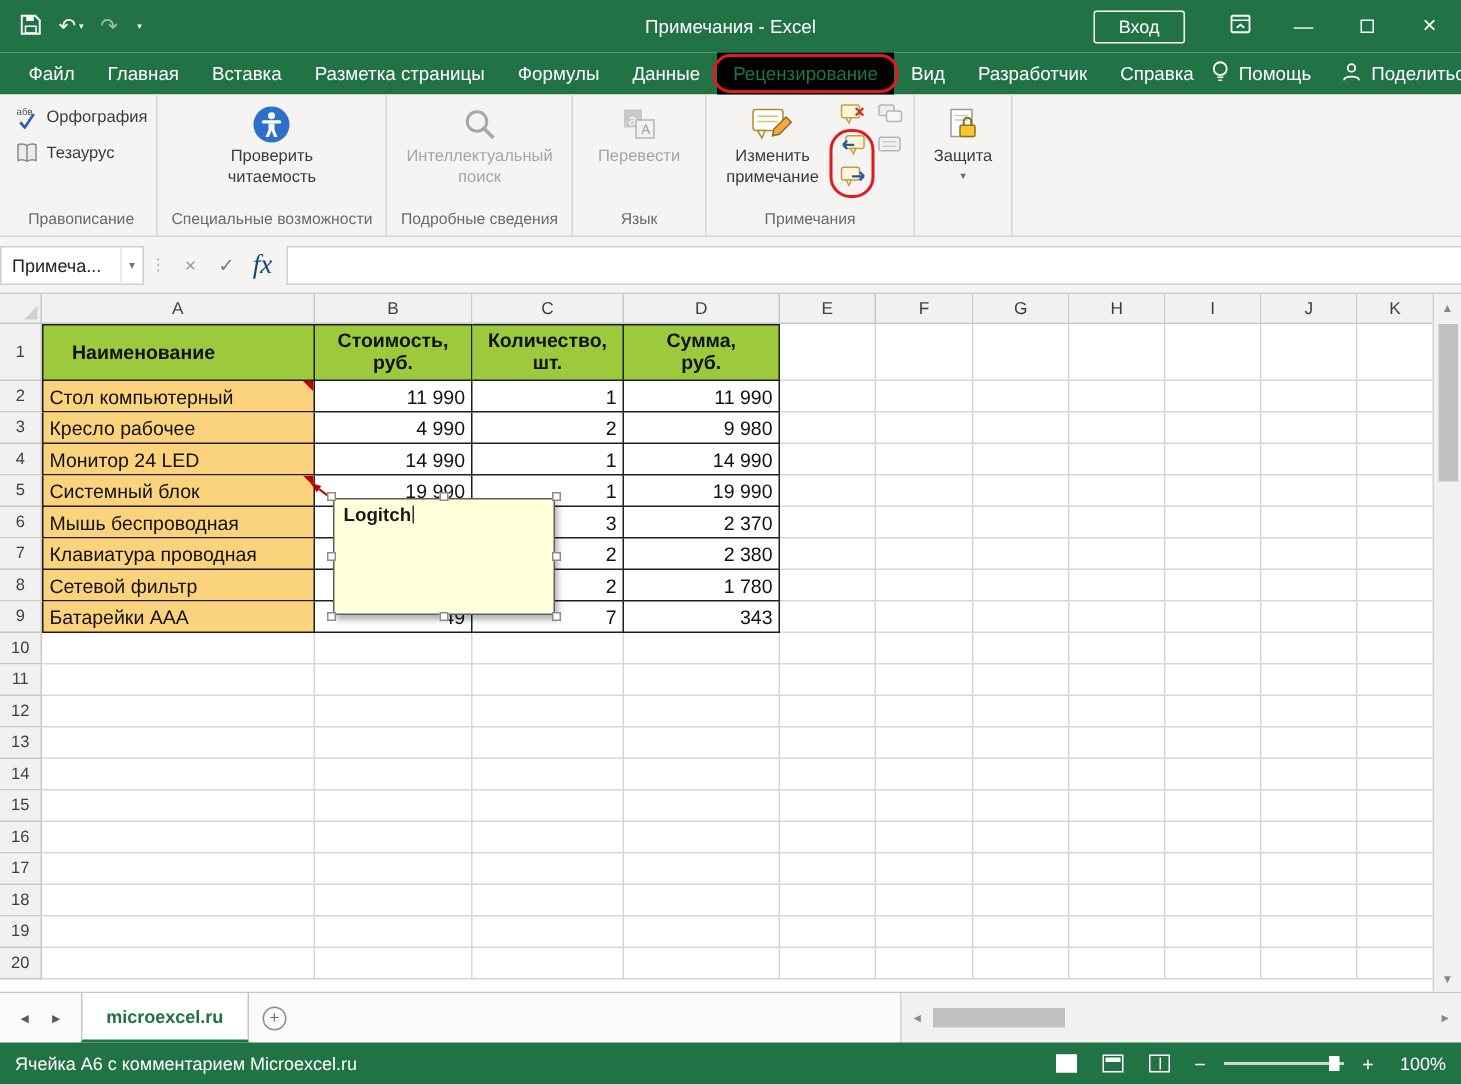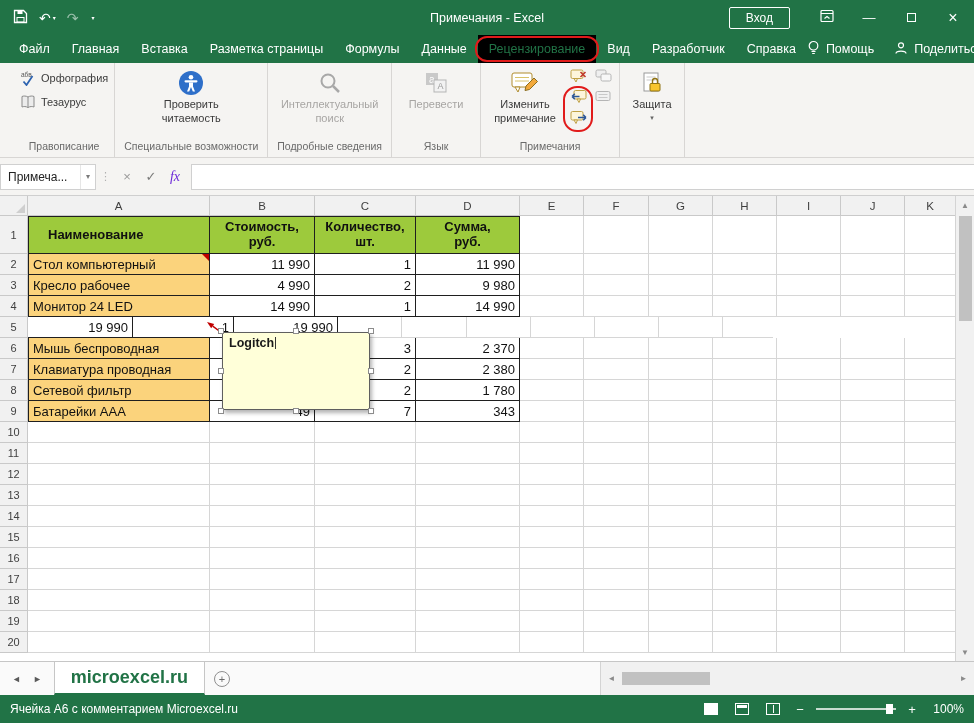--- a/index.html
+++ b/index.html
@@ -28,21 +28,21 @@
 
   
   .tabbar{height:28px;background:var(--excel-green);display:flex;align-items:stretch;color:#fff;flex:0 0 auto;padding-left:8px;}
   .rtab{padding:0 11px;display:flex;align-items:center;font-size:12.5px;position:relative;white-space:nowrap;}
   .rtab.active{background:#000000;color:var(--excel-green);}
   .tab-annotation{position:absolute;left:-3px;right:-3px;top:1px;bottom:1px;border:2.5px solid var(--annotation-red);border-radius:12px;pointer-events:none;}
   .tabbar-right{margin-left:auto;display:flex;align-items:center;gap:20px;padding-right:14px;}
   .tr-item{display:flex;align-items:center;gap:6px;background:none;border:none;color:#fff;font-size:12.5px;white-space:nowrap;}
 
   
-  .ribbon{height:95px;background:#f5f4f2;display:flex;flex:0 0 auto;border-bottom:1px solid #d8d6d4;padding-left:14px;}
+  .ribbon{height:95px;background:#f5f4f2;display:flex;flex:0 0 auto;border-bottom:1px solid #d8d6d4;padding-left:4px;}
   .rgroup{display:flex;flex-direction:column;border-right:1px solid #d8d6d4;padding:2px 3px 0;}
   .rg-content{flex:1;display:flex;align-items:flex-start;justify-content:center;}
   .rg-content.vcol{flex-direction:column;align-items:flex-start;justify-content:flex-start;padding-top:4px;gap:6px;}
   .rg-content.hrow{}
   .rg-label{font-size:10.5px;color:#6a6a6a;text-align:center;padding:0 6px 3px;white-space:nowrap;height:17px;}
   .bigbtn{width:82px;display:flex;flex-direction:column;align-items:center;font-size:11px;color:#3b3b3b;text-align:center;padding-top:3px;line-height:1.25;background:none;border:none;}
   .bigbtn.narrow{width:58px;}
   .bigbtn.wide{width:132px;}
   .bigbtn .bicon{height:30px;display:flex;align-items:center;justify-content:center;}
   .bigbtn.disabled{color:#a7a5a3;}
@@ -57,21 +57,21 @@
   .ribbon-annotation{position:absolute;left:-3px;top:19px;width:30px;height:46px;border:2.5px solid var(--annotation-red);border-radius:14px;pointer-events:none;z-index:2;}
 
   
   .formulabar{height:38px;background:#f5f4f2;display:flex;align-items:center;border-bottom:1px solid #cfcfcf;flex:0 0 auto;padding:5px 0;}
   .namebox{width:96px;height:26px;background:#fff;border:1px solid #d0d0d0;display:flex;align-items:center;font-size:12px;padding-left:7px;}
   .nb-caret{margin-left:auto;color:#7a7a7a;font-size:8px;padding:0 5px;align-self:stretch;display:flex;align-items:center;border-left:1px solid #e6e6e6;}
   .fb-sep{color:#b0b0b0;font-size:11px;padding:0 4px;}
   .fb-btn{width:24px;height:26px;display:flex;align-items:center;justify-content:center;background:none;border:none;font-size:13px;}
   .fb-cancel{color:#9a9a9a;}
   .fb-enter{color:#7a7a7a;}
-  .fb-fx{font-family:"Liberation Serif","DejaVu Serif",serif;font-style:italic;color:#6d28d9;font-size:14px;}
+  .fb-fx{font-family:"Liberation Serif","DejaVu Serif",serif;font-style:italic;color:#0c4a6e;font-size:18px;}
   .fb-input{flex:1;height:26px;background:#fff;border:1px solid #d0d0d0;border-right:none;margin-left:4px;}
 
   
   .gridarea{flex:1 1 auto;position:relative;overflow:hidden;background:#fff;}
   .chrow{display:flex;height:20px;}
   .corner{width:28px;flex:0 0 auto;background:#f1f1f1;border-right:1px solid #c9c9c9;border-bottom:1px solid #c9c9c9;position:relative;}
   .corner:after{content:"";position:absolute;right:2px;bottom:2px;border-left:9px solid transparent;border-bottom:9px solid #cfcfcf;}
   .chcell{flex:0 0 auto;background:#f1f1f1;border-right:1px solid #c9c9c9;border-bottom:1px solid #c9c9c9;display:flex;align-items:center;justify-content:center;font-size:11.5px;color:#3f3f3f;}
   .grow{display:flex;height:21px;flex:0 0 auto;}
   .grow.r1{height:38px;}
@@ -99,21 +99,21 @@
   
   .vscroll{position:absolute;top:0;right:0;bottom:0;width:19px;background:#f1f1f1;border-left:1px solid #d4d4d4;display:flex;flex-direction:column;align-items:center;z-index:3;}
   .vs-btn{height:18px;width:100%;display:flex;align-items:center;justify-content:center;color:#8a8a8a;font-size:8px;background:none;border:none;}
   .vs-thumb{width:13px;height:105px;background:#c1c1c1;margin-top:2px;}
   .vs-fill{flex:1;}
 
   
   .sheettabs{height:34px;background:#fafafa;border-top:1px solid #c6c6c6;display:flex;align-items:stretch;flex:0 0 auto;}
   .st-nav{display:flex;align-items:center;gap:12px;padding:0 12px;}
   .st-arrow{color:#5a5a5a;font-size:9px;background:none;border:none;}
-  .st-tab{display:flex;align-items:center;padding:0 16px;background:#fff;border-left:1px solid #c6c6c6;border-right:1px solid #c6c6c6;border-bottom:2px solid var(--excel-green);font-weight:bold;color:var(--excel-green);font-size:18px;}
+  .st-tab{display:flex;align-items:center;padding:0 16px;background:#fff;border-left:1px solid #c6c6c6;border-right:1px solid #c6c6c6;border-bottom:2px solid var(--excel-green);font-weight:bold;color:var(--excel-green);font-size:12px;}
   .st-add{width:34px;display:flex;align-items:center;justify-content:center;background:none;border:none;}
   .st-add-circle{width:16px;height:16px;border:1px solid #8f8f8f;border-radius:50%;color:#6a6a6a;font-size:11px;line-height:14px;text-align:center;display:inline-block;}
   .hscroll{margin-left:auto;width:374px;display:flex;align-items:center;background:#f1f1f1;border-left:1px solid #d4d4d4;padding:0 2px;}
   .hs-btn{width:17px;text-align:center;color:#8a8a8a;font-size:8px;background:none;border:none;}
   .hs-thumb{width:88px;height:13px;background:#c1c1c1;margin-left:2px;}
   .hs-track{flex:1;height:13px;}
 
   
   .statusbar{height:28px;background:var(--excel-green);color:#fff;display:flex;align-items:center;padding:0 10px;font-size:12px;flex:0 0 auto;}
   .sb-right{margin-left:auto;display:flex;align-items:center;gap:9px;}
@@ -450,20 +450,21 @@
           <div class="cell c4"></div>
           <div class="cell c5"></div>
           <div class="cell c6"></div>
           <div class="cell c7"></div>
           <div class="cell c8"></div>
           <div class="cell c9"></div>
           <div class="cell c10"></div>
         </div>
         <div class="grow">
           <div class="rnum">5</div>
+          <div class="cell c0 oname tbl tl">Системный блок<div class="cmark"></div></div>
           <div class="cell c1 num tbl">19 990</div>
           <div class="cell c2 num tbl">1</div>
           <div class="cell c3 num tbl">19 990</div>
           <div class="cell c4"></div>
           <div class="cell c5"></div>
           <div class="cell c6"></div>
           <div class="cell c7"></div>
           <div class="cell c8"></div>
           <div class="cell c9"></div>
           <div class="cell c10"></div>

